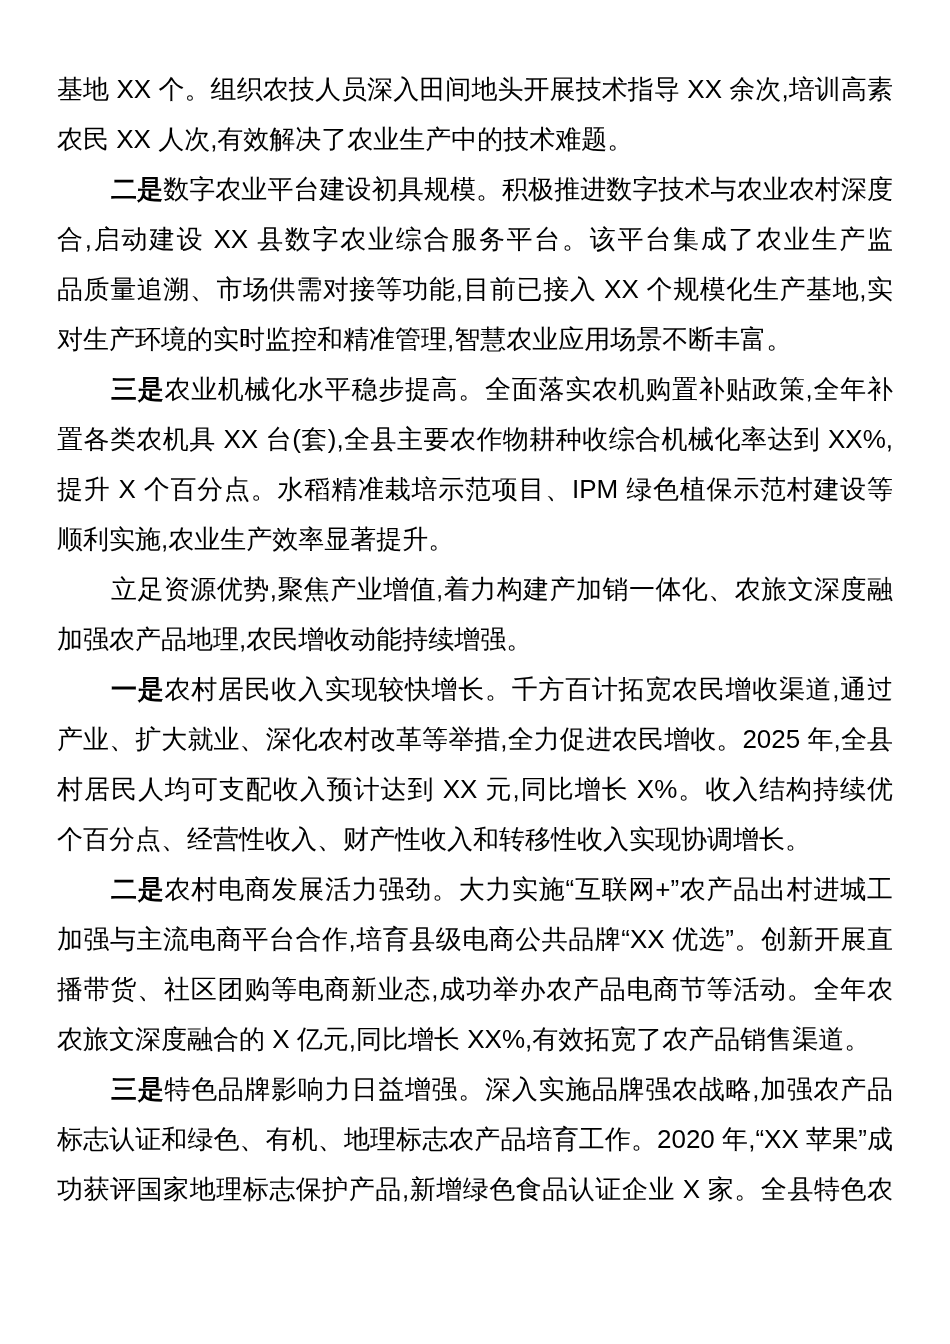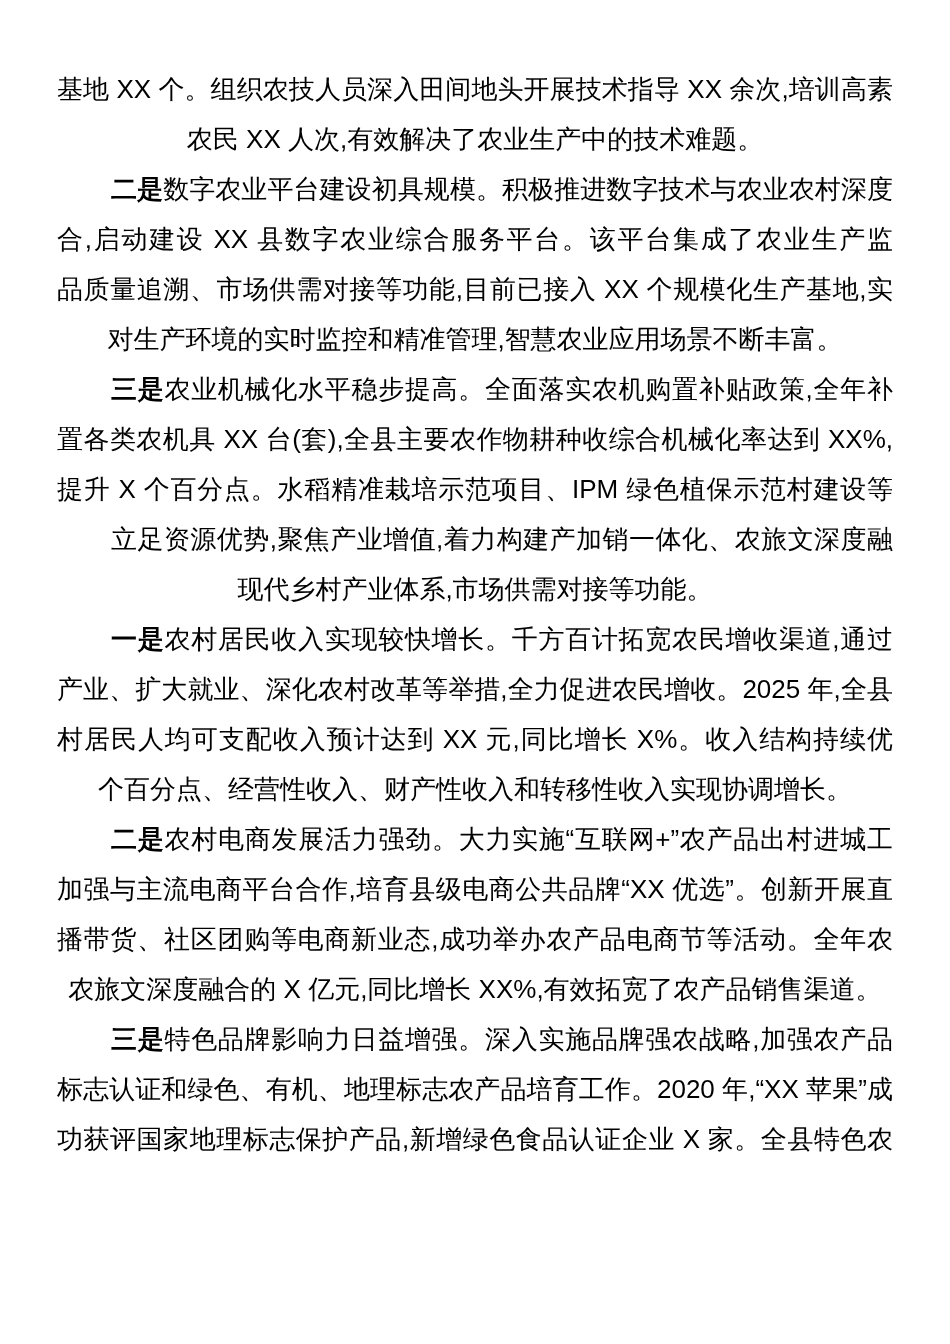--- a/index.html
+++ b/index.html
@@ -28,21 +28,21 @@
   }
   .line {
     height: 50px;
     line-height: 50px;
     text-align: justify;
     text-align-last: justify;
     overflow: hidden;
     white-space: normal;
   }
   .line.short {
-    text-align: center;
+    text-align: left;
     text-align-last: auto;
   }
   .line.indent {
     text-indent: 54px;
   }
   .run {
     font-weight: 400;
   }
   .run.bold {
     font-weight: 700;
@@ -61,24 +61,25 @@
       <div class="paragraph">
         <div class="line indent"><span class="run bold">二是</span><span class="run">数字农业平台建设初具规模。积极推进数字技术与农业农村深度融</span></div>
         <div class="line"><span class="run">合,启动建设 XX 县数字农业综合服务平台。该平台集成了农业生产监测、产</span></div>
         <div class="line"><span class="run">品质量追溯、市场供需对接等功能,目前已接入 XX 个规模化生产基地,实现了</span></div>
         <div class="line short"><span class="run">对生产环境的实时监控和精准管理,智慧农业应用场景不断丰富。</span></div>
       </div>
       <div class="paragraph">
         <div class="line indent"><span class="run bold">三是</span><span class="run">农业机械化水平稳步提高。全面落实农机购置补贴政策,全年补贴购</span></div>
         <div class="line"><span class="run">置各类农机具 XX 台(套),全县主要农作物耕种收综合机械化率达到 XX%,同比</span></div>
         <div class="line"><span class="run">提升 X 个百分点。水稻精准栽培示范项目、IPM 绿色植保示范村建设等项目</span></div>
+        <div class="line short"><span class="run">顺利实施,农业生产效率显著提升。</span></div>
       </div>
       <div class="paragraph">
         <div class="line indent"><span class="run">立足资源优势,聚焦产业增值,着力构建产加销一体化、农旅文深度融合的</span></div>
-        <div class="line short"><span class="run">现代乡村产业体系,市场供需对接等功能。</span></div>
+        <div class="line short"><span class="run">加强农产品地理,农民增收动能持续增强。</span></div>
       </div>
       <div class="paragraph">
         <div class="line indent"><span class="run bold">一是</span><span class="run">农村居民收入实现较快增长。千方百计拓宽农民增收渠道,通过发展</span></div>
         <div class="line"><span class="run">产业、扩大就业、深化农村改革等举措,全力促进农民增收。2025 年,全县农</span></div>
         <div class="line"><span class="run">村居民人均可支配收入预计达到 XX 元,同比增长 X%。收入结构持续优化,工</span></div>
         <div class="line short"><span class="run">个百分点、经营性收入、财产性收入和转移性收入实现协调增长。</span></div>
       </div>
       <div class="paragraph">
         <div class="line indent"><span class="run bold">二是</span><span class="run">农村电商发展活力强劲。大力实施“互联网+”农产品出村进城工程,</span></div>
         <div class="line"><span class="run">加强与主流电商平台合作,培育县级电商公共品牌“XX 优选”。创新开展直</span></div>

